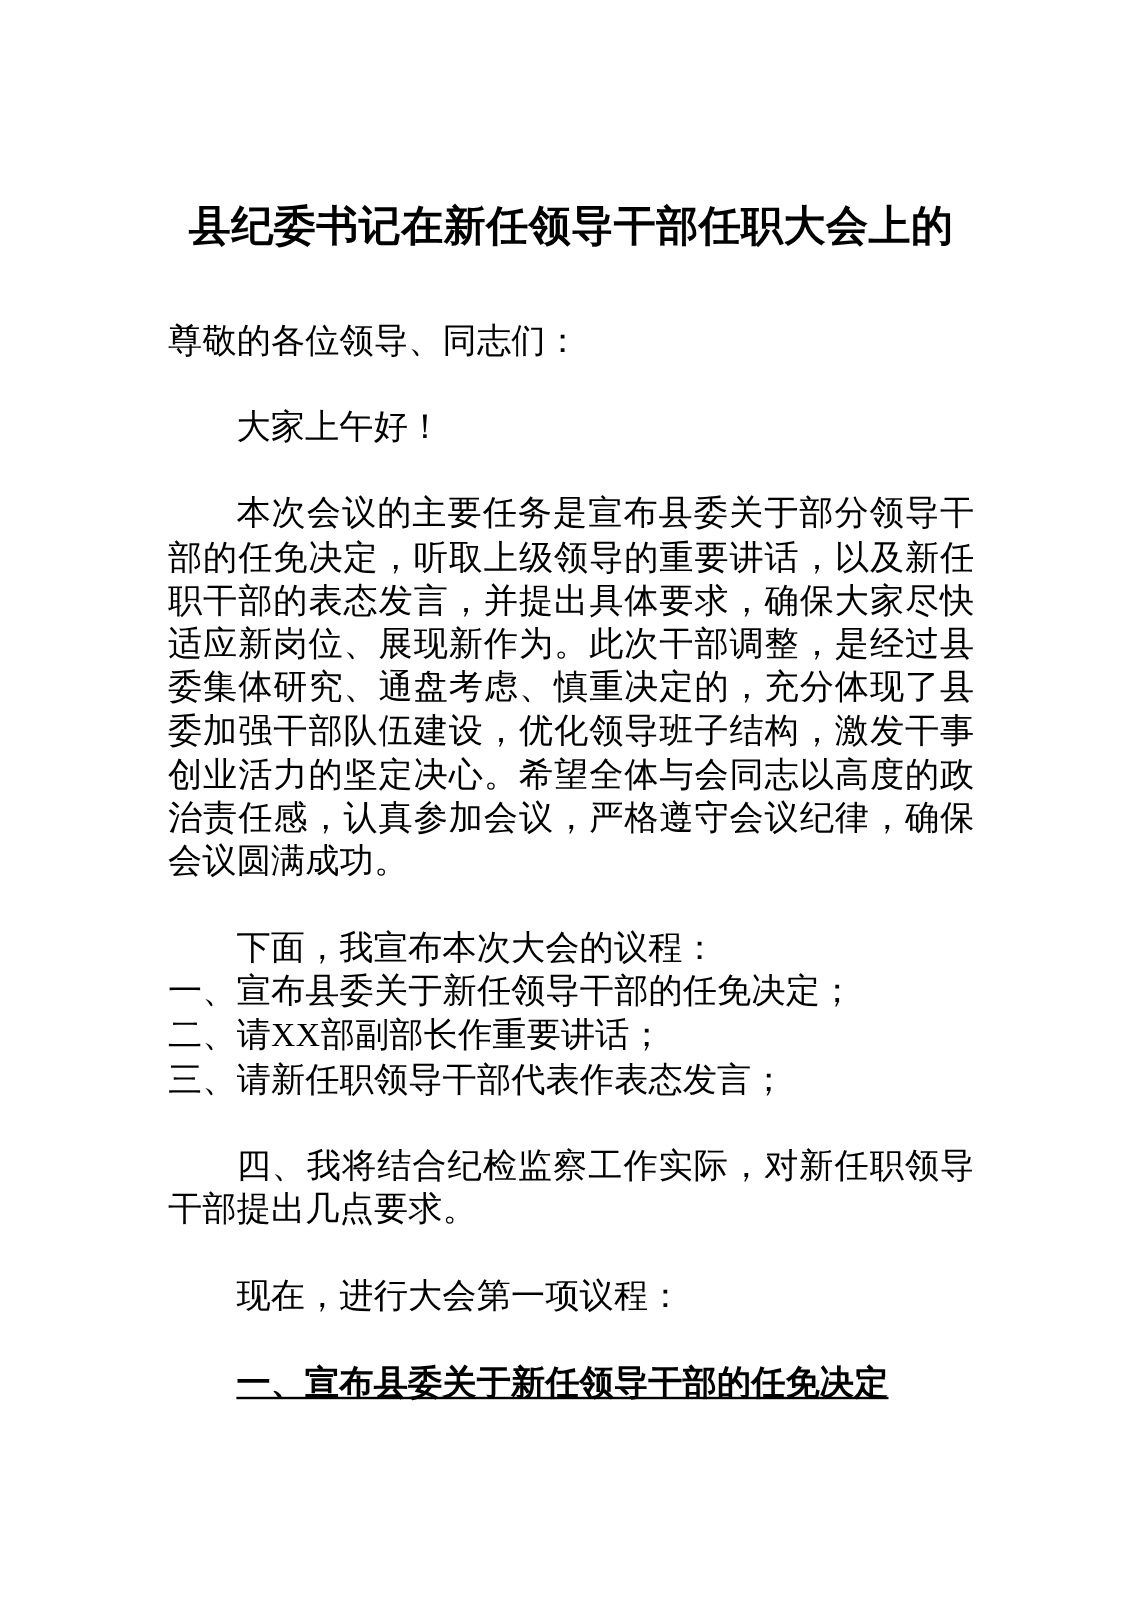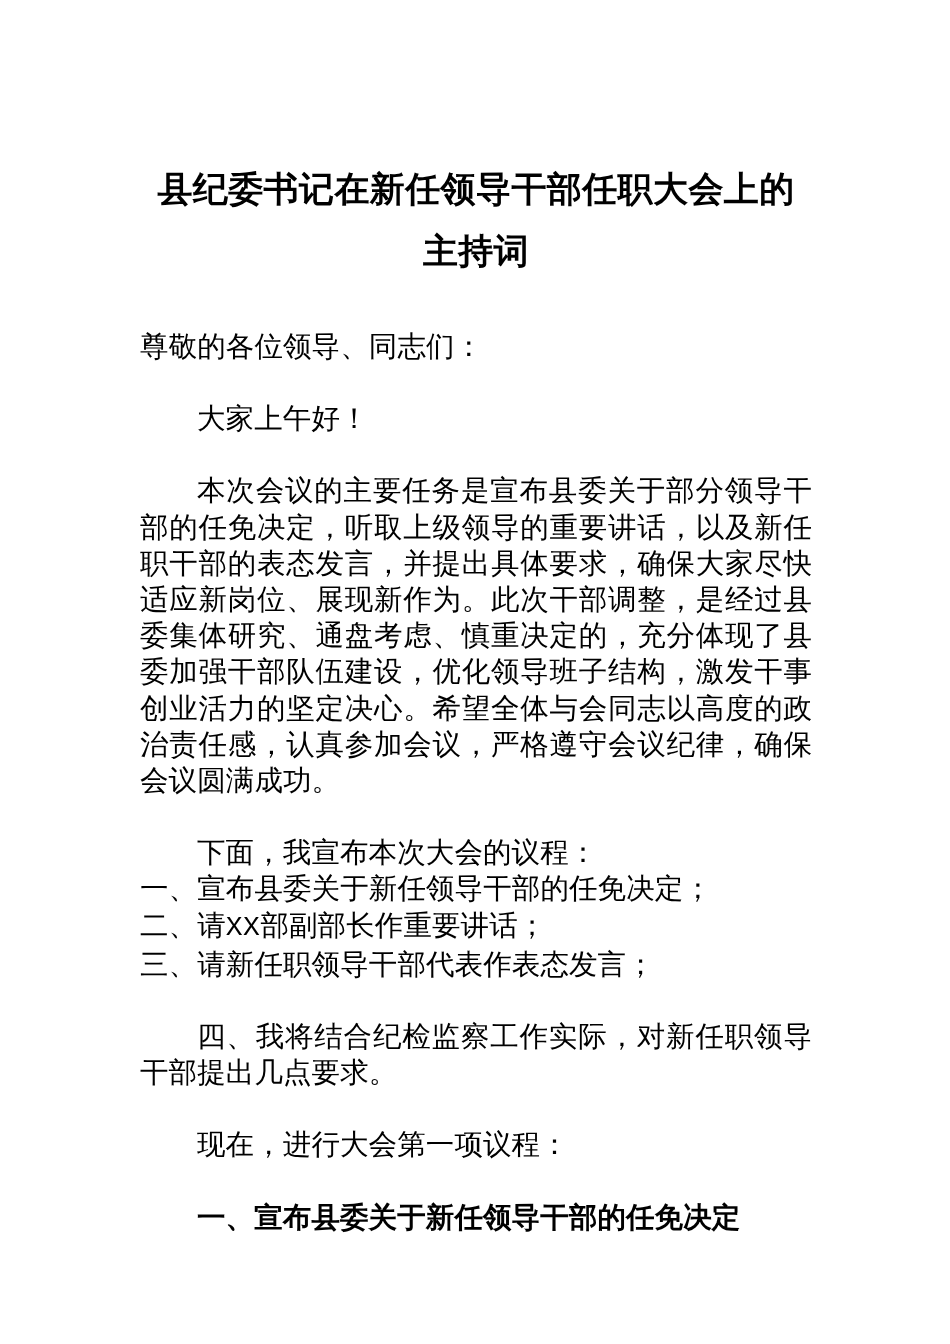--- a/index.html
+++ b/index.html
@@ -53,41 +53,41 @@
   }
   .para.indent2 {
     text-indent: 57px;
     margin-top: 36px;
   }
   .para.noindent {
     text-indent: 0;
   }
   .para.bold {
     font-weight: bold;
+    text-decoration: underline;
   }
   .gap-after-title {
     height: 46px;
   }
 
   
   .lat {
-    font-family: Liberation Mono, monospace;
+    font-family: Liberation Serif, serif;
     font-size: 28px;
     letter-spacing: 0.5px;
   }
 </style>
 </head>
 <body>
 
 <div class="page">
   <div class="doc-body">
 
     <h1 class="doc-title">
       <span class="title-line-1">县纪委书记在新任领导干部任职大会上的</span>
-      <span class="title-line-2">主持词</span>
     </h1>
 
     <div class="gap-after-title"></div>
 
     <p class="para noindent">尊敬的各位领导、同志们：</p>
 
     <p class="para indent2">大家上午好！</p>
 
 
     <p class="para indent2">本次会议的主要任务是宣布县委关于部分领导干部的任免决定，听取上级领导的重要讲话，以及新任职干部的表态发言，并提出具体要求，确保大家尽快适应新岗位、展现新作为。此次干部调整，是经过县委集体研究、通盘考虑、慎重决定的，充分体现了县委加强干部队伍建设，优化领导班子结构，激发干事创业活力的坚定决心。希望全体与会同志以高度的政治责任感，认真参加会议，严格遵守会议纪律，确保会议圆满成功。</p>

